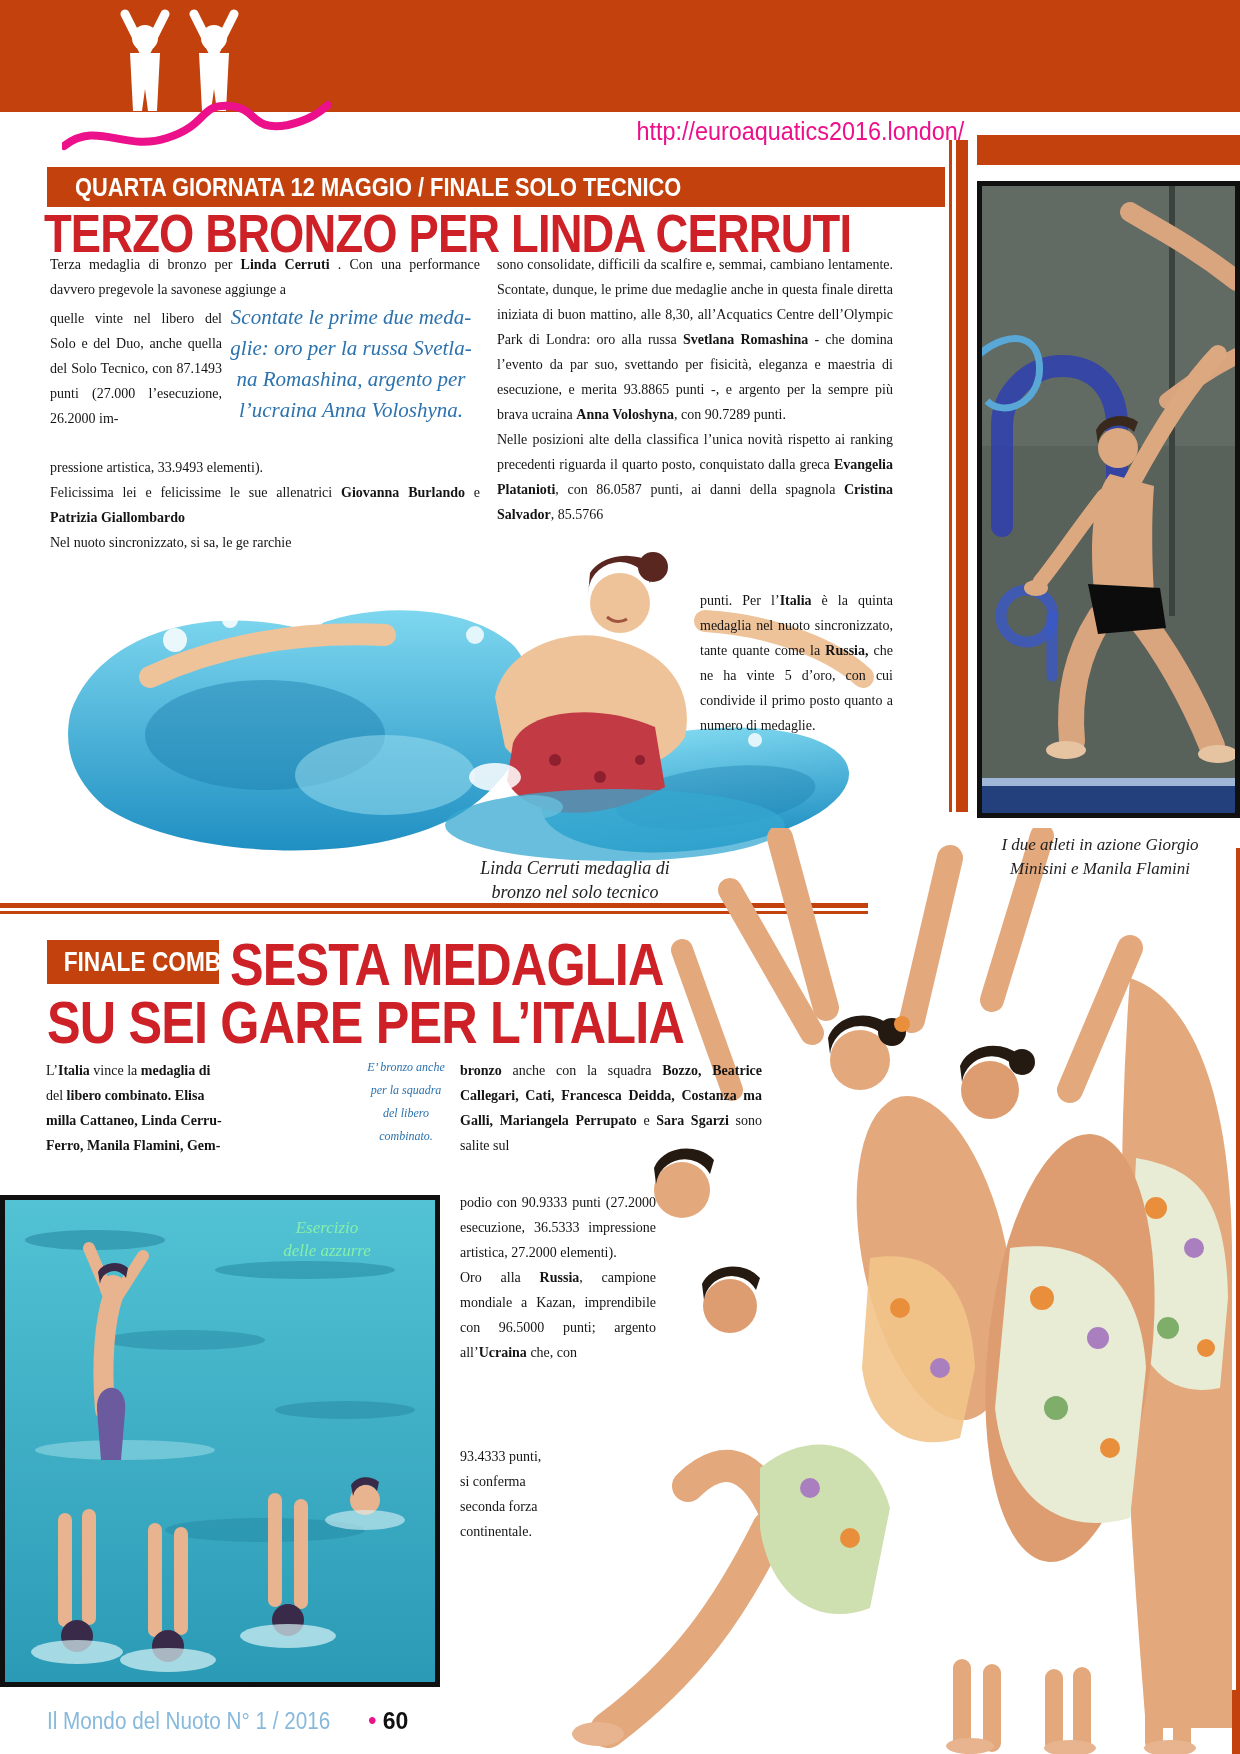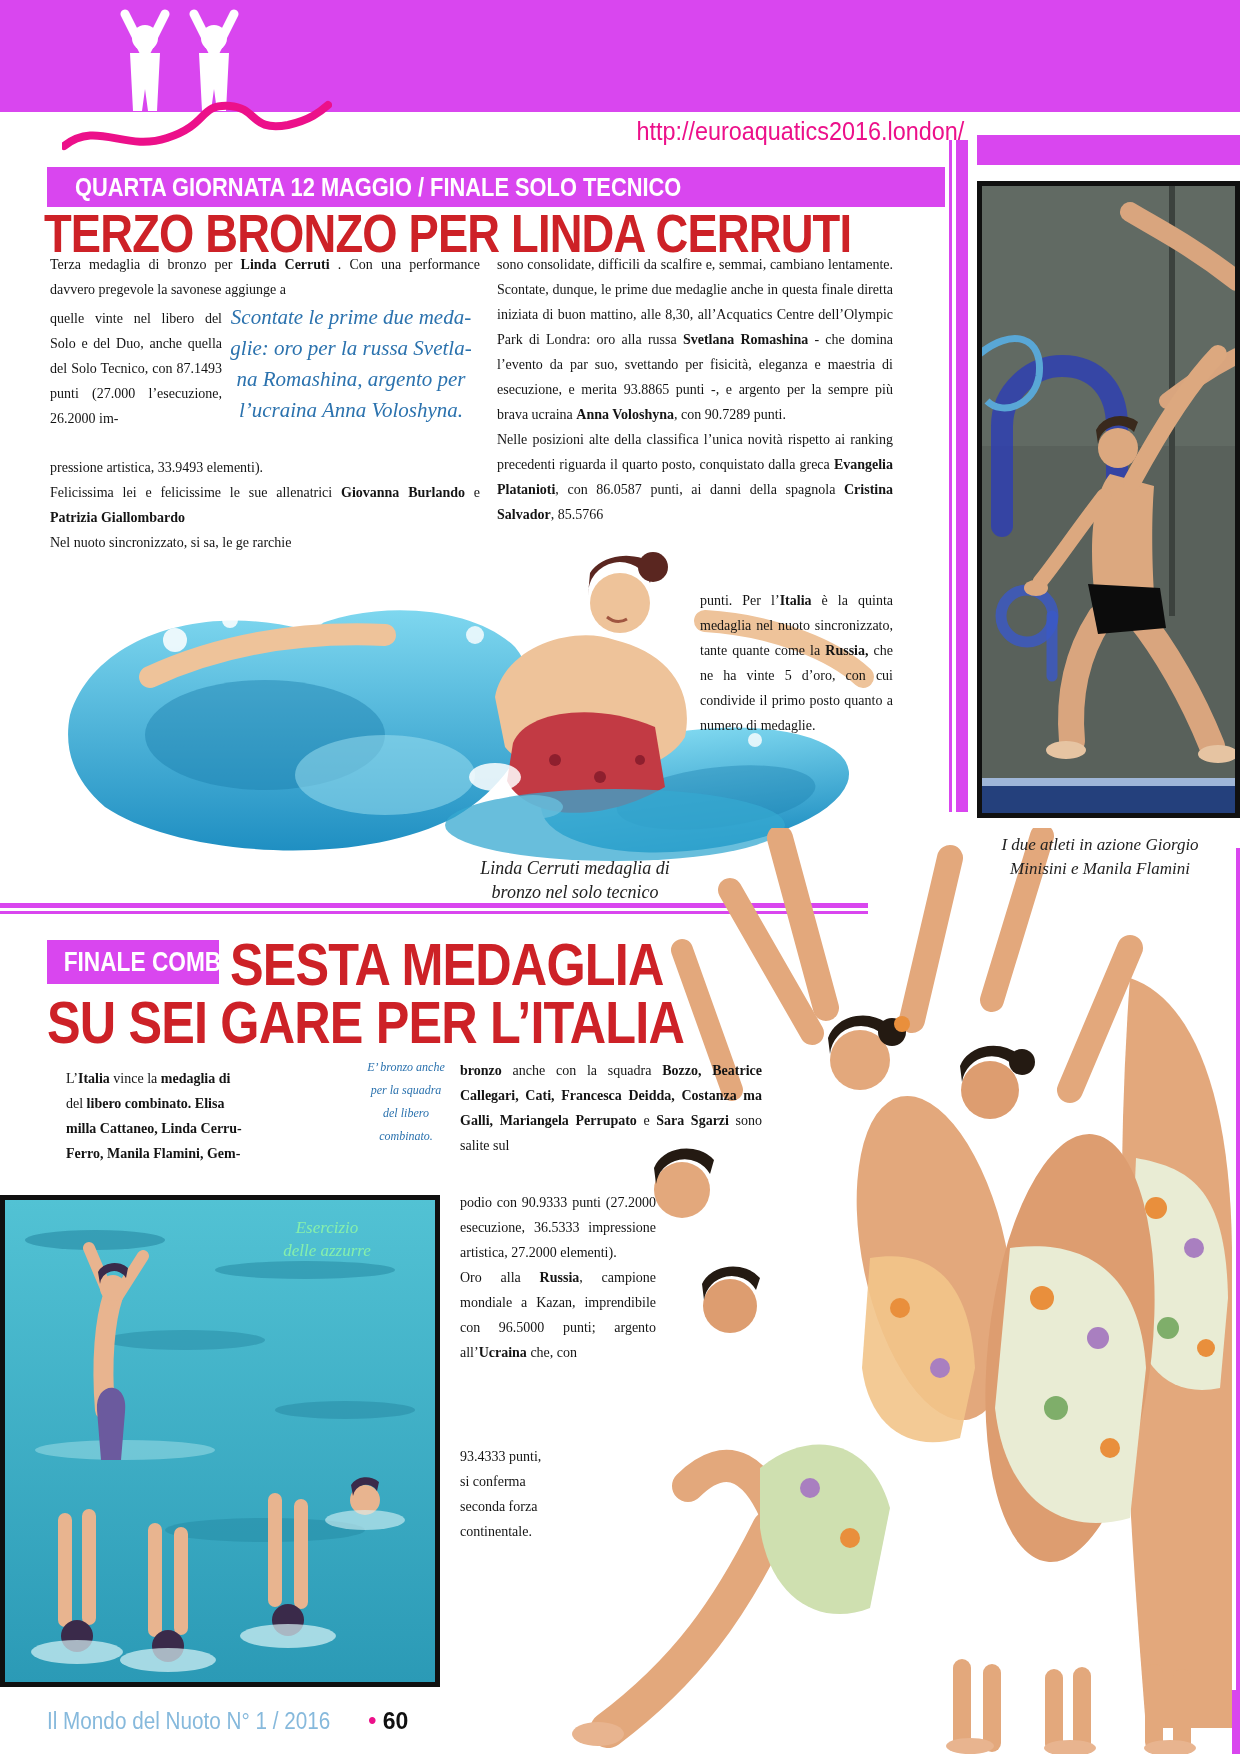--- a/index.html
+++ b/index.html
@@ -8,21 +8,21 @@
   .abs{position:absolute;}
   .cond{display:inline-block;transform:scaleX(0.84);transform-origin:0 50%;white-space:nowrap;}
   .serif{font-family:"Liberation Serif",serif;font-size:14px;line-height:25px;
          text-align:justify;color:#141414;}
   .b{font-weight:700;}
   .pre{white-space:pre-line;}
   .quote{font-family:"Liberation Serif",serif;font-style:italic;color:#2b72ae;
          text-align:center;white-space:pre-line;}
   .caption{font-family:"Liberation Serif",serif;font-style:italic;color:#222;
            text-align:center;font-size:18px;line-height:24px;white-space:pre-line;}
-  .band{background:#d946ef;}
+  .band{background:#c2410c;}
   .kicker-text,.combo-text{color:#fff;font-weight:700;}
   .headline{color:#cd2127;font-weight:800;letter-spacing:-1px;}
   .photo-frame{border:5px solid #101010;box-sizing:border-box;overflow:hidden;background:#567;}
   svg{display:block;}
 </style>
 </head>
 <body>
 
 <div class="page">
 
@@ -233,21 +233,21 @@
   <div class="abs band" style="left:47px;top:940px;width:172px;height:44px;text-align:right;z-index:2;">
     <span class="cond combo-text" style="font-size:27px;line-height:44px;transform-origin:50% 50%;">FINALE COMBO</span>
   </div>
   <div class="abs headline" style="left:230px;top:930px;font-size:60px;z-index:2;">
     <span class="cond">SESTA MEDAGLIA</span>
   </div>
   <div class="abs headline" style="left:47px;top:988px;font-size:60px;z-index:2;">
     <span class="cond">SU SEI GARE PER L’ITALIA</span>
   </div>
 
-  <div class="abs serif" style="left:66px;top:1058px;width:290px;z-index:2;margin-top:8px;"><span>L’</span><span class="b">Italia</span><span> vince la </span><span class="b">medaglia di</span><br><span>del </span><span class="b">libero combinato. Elisa</span><br><span class="b">milla Cattaneo, Linda Cerru-</span><br><span class="b">Ferro, Manila Flamini, Gem-</span></div>
+  <div class="abs serif" style="left:46px;top:1058px;width:290px;z-index:2;"><span>L’</span><span class="b">Italia</span><span> vince la </span><span class="b">medaglia di</span><br><span>del </span><span class="b">libero combinato. Elisa</span><br><span class="b">milla Cattaneo, Linda Cerru-</span><br><span class="b">Ferro, Manila Flamini, Gem-</span></div>
 
   <div class="abs quote" style="left:336px;top:1056px;width:140px;font-size:12px;line-height:23px;z-index:2;">E’ bronzo anche
 per la squadra
 del libero
 combinato.</div>
 
   <div class="abs serif" style="left:460px;top:1058px;width:302px;z-index:2;"><span class="b">bronzo</span><span> anche con la squadra </span><span class="b">Bozzo, Beatrice Callegari, Cati, Francesca Deidda, Costanza ma Galli, Mariangela Perrupato</span><span> e </span><span class="b">Sara Sgarzi</span><span> sono salite sul</span></div>
 
   <div class="abs serif" style="left:460px;top:1190px;width:196px;z-index:2;"><span>podio con 90.9333 punti (27.2000 esecuzione, 36.5333 impressione artistica, 27.2000 elementi).</span><br><span>Oro alla </span><span class="b">Russia</span><span>, campione mondiale a Kazan, imprendibile con 96.5000 punti; argento all’</span><span class="b">Ucraina</span><span> che, con</span></div>
 

